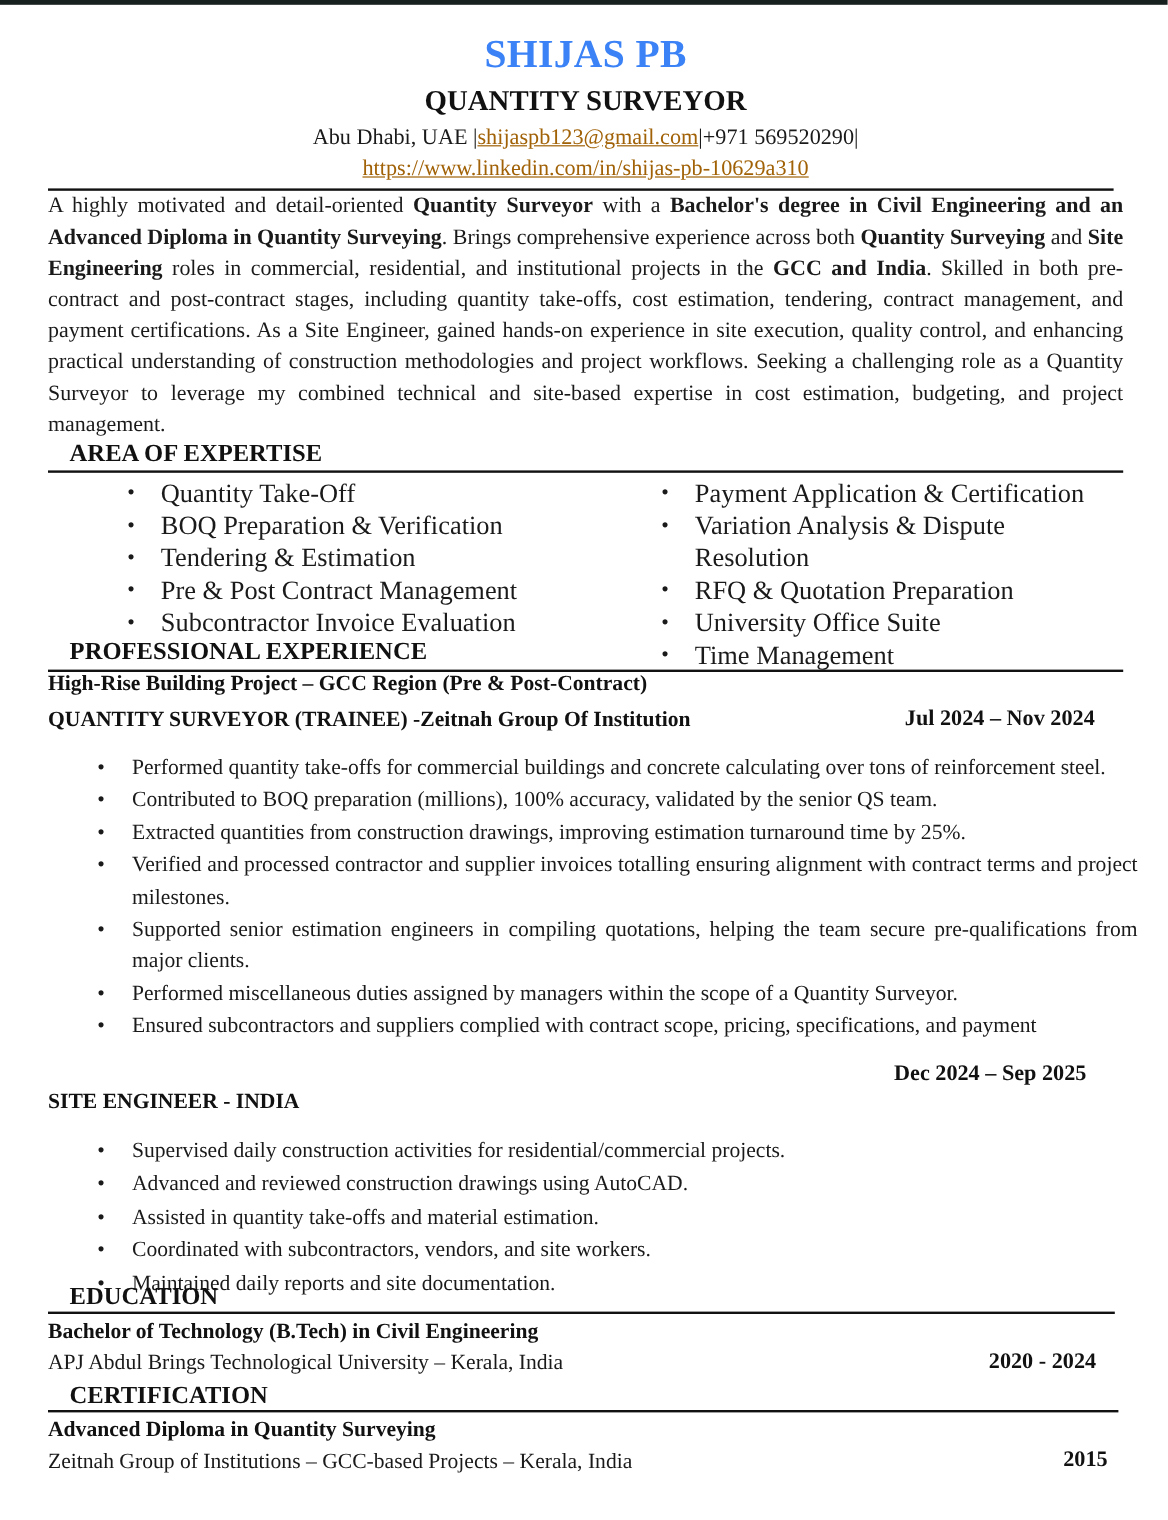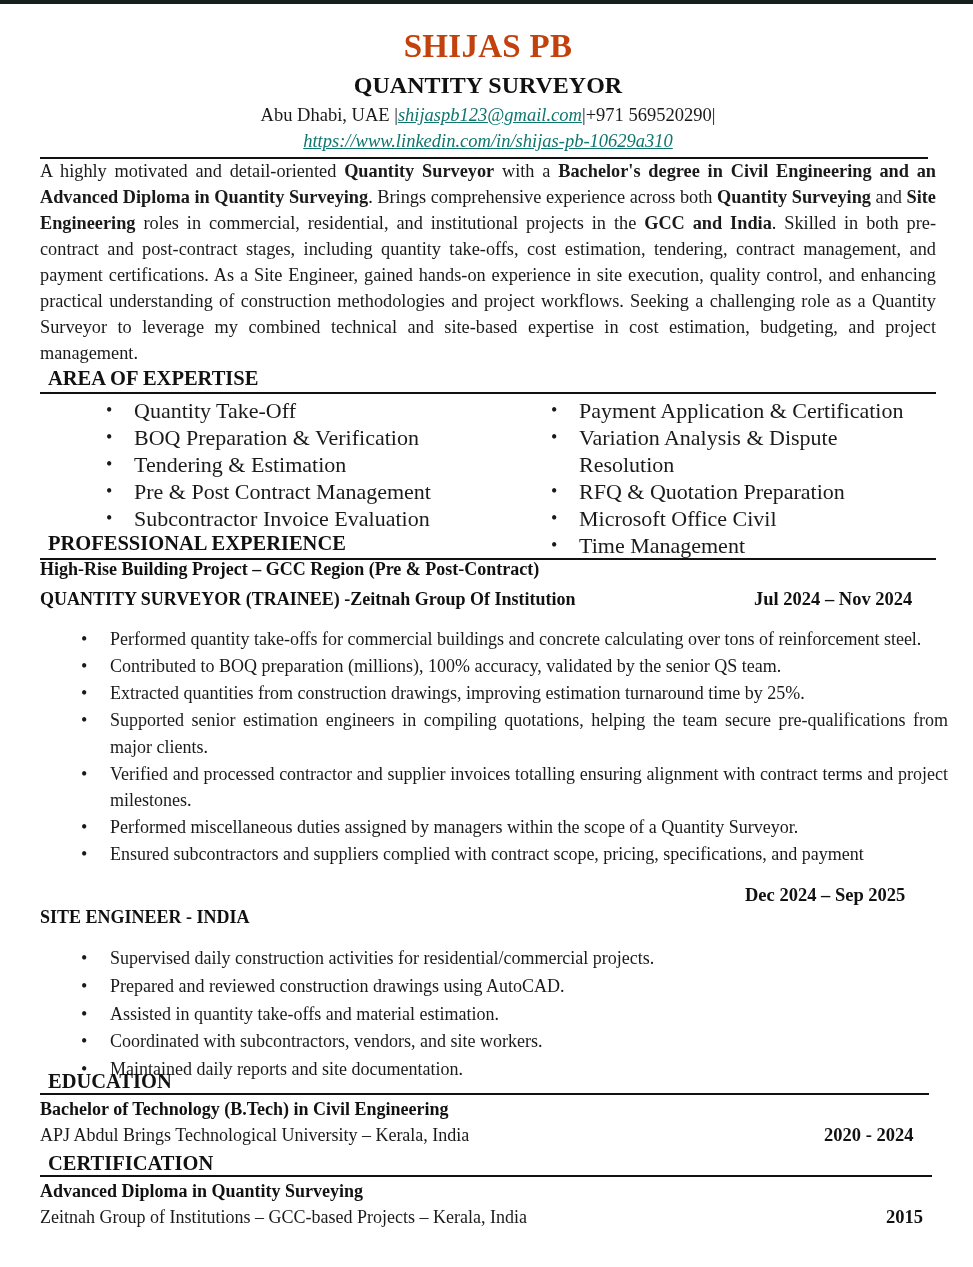--- a/index.html
+++ b/index.html
@@ -2,29 +2,29 @@
 <html><head>
 <meta charset="utf-8">
 <style>
   html, body { margin: 0; padding: 0; }
   body {
     width: 973px; height: 1267px; background: #ffffff; position: relative; overflow: hidden;
     font-family: "DejaVu Serif", "Liberation Serif", serif; color: #1a1a1a;
   }
   .topbar { position: absolute; left: 0; top: 0; width: 973px; height: 4px; background: #18201f; }
   .page { position: absolute; left: 40px; top: 0; width: 896px; }
-  .name { position: absolute; left: 0; width: 896px; top: 28px; text-align: center; font-family: "Liberation Serif", serif; font-weight: bold; font-size: 33px; letter-spacing: 0.3px; color: #c2410c; }
+  .name { position: absolute; left: 0; width: 896px; top: 28px; text-align: center; font-family: "Liberation Serif", serif; font-weight: bold; font-size: 33px; letter-spacing: 0.3px; color: #3b82f6; }
   .role { position: absolute; left: 0; width: 896px; top: 72px; text-align: center; font-family: "Liberation Serif", serif; font-weight: bold; font-size: 24px; color: #111; }
   .contact { position: absolute; left: 0; width: 896px; top: 105px; text-align: center; font-family: "Liberation Serif", serif; font-size: 18.5px; }
-  .contact a, .linkedin a { color: #0f766e; text-decoration: underline; font-style: italic; }
+  .contact a, .linkedin a { color: #a16207; text-decoration: underline; }
   .linkedin { position: absolute; left: 0; width: 896px; top: 131px; text-align: center; font-family: "Liberation Serif", serif; font-size: 18.5px; }
   .rule { position: absolute; height: 2px; background: #111; }
   .summary { position: absolute; left: 0; top: 158px; width: 896px; font-family: "Liberation Serif", serif; font-size: 18.3px; line-height: 26px; text-align: justify; }
   .summary b { font-weight: bold; }
-  .section-title { position: absolute; left: 8px; font-family: "Liberation Serif", serif; font-weight: bold; font-size: 20.5px; color: #111; }
+  .section-title { position: absolute; left: 18px; font-family: "Liberation Serif", serif; font-weight: bold; font-size: 20.5px; color: #111; }
   .exp-list { position: absolute; top: 397px; font-family: "Liberation Serif", serif; font-size: 22px; line-height: 27px; margin: 0; padding: 0; list-style: none; }
   .exp-list li { position: relative; padding-left: 28px; }
   .exp-list li::before { content: "\2022"; position: absolute; left: 0; top: 0; font-size: 18px; }
   .sub-bold { position: absolute; left: 0; font-family: "Liberation Serif", serif; font-weight: bold; font-size: 18px; color: #111; }
   .date-right { position: absolute; font-family: "Liberation Serif", serif; font-weight: bold; font-size: 18.5px; color: #111; }
   .bullets { position: absolute; left: 0; width: 896px; margin: 12px; padding: 0; list-style: none; font-family: "Liberation Serif", serif; font-size: 18px; line-height: 26.5px; }
   .bullets li { position: relative; padding-left: 58px; text-align: justify; margin-bottom: 0.5px; }
   .bullets li::before { content: "\2022"; position: absolute; left: 29px; top: 0; }
   .edu-line { position: absolute; left: 0; width: 896px; font-family: "Liberation Serif", serif; font-size: 18px; }
 </style>
@@ -52,45 +52,45 @@
       <li>Quantity Take-Off</li>
       <li>BOQ Preparation &amp; Verification</li>
       <li>Tendering &amp; Estimation</li>
       <li>Pre &amp; Post Contract Management</li>
       <li>Subcontractor Invoice Evaluation</li>
     </ul>
   <ul class="exp-list" id="exp-right" style="left:511px;">
       <li>Payment Application &amp; Certification</li>
       <li>Variation Analysis &amp; Dispute Resolution</li>
       <li>RFQ &amp; Quotation Preparation</li>
-      <li>Microsoft Office Civil</li>
+      <li>University Office Suite</li>
       <li>Time Management</li>
     </ul>
 
   <div class="section-title" style="top:532px;">PROFESSIONAL EXPERIENCE</div>
   <div class="rule" style="left:0; top:558px; width:896px;"></div>
 
   <div class="sub-bold" style="top:543px;margin-top:16px;">High-Rise Building Project – GCC Region (Pre &amp; Post-Contract)</div>
   <div class="sub-bold" style="top:589px;">QUANTITY SURVEYOR (TRAINEE) -Zeitnah Group Of Institution</div>
   <div class="date-right" style="top:589px; left:714px;">Jul 2024 – Nov 2024</div>
   <ul class="bullets" id="job0" style="top:614px;">
       <li>Performed quantity take-offs for commercial buildings and concrete calculating over tons of reinforcement steel.</li>
       <li>Contributed to BOQ preparation (millions), 100% accuracy, validated by the senior QS team.</li>
       <li>Extracted quantities from construction drawings, improving estimation turnaround time by 25%.</li>
+      <li>Verified and processed contractor and supplier invoices totalling ensuring alignment with contract terms and project milestones.</li>
       <li>Supported senior estimation engineers in compiling quotations, helping the team secure pre-qualifications from major clients.</li>
-      <li>Verified and processed contractor and supplier invoices totalling ensuring alignment with contract terms and project milestones.</li>
       <li>Performed miscellaneous duties assigned by managers within the scope of a Quantity Surveyor.</li>
       <li>Ensured subcontractors and suppliers complied with contract scope, pricing, specifications, and payment</li>
     </ul>
 
   <div class="sub-bold" style="top:907px;">SITE ENGINEER - INDIA</div>
   <div class="date-right" style="top:885px; left:705px;">Dec 2024 – Sep 2025</div>
   <ul class="bullets" id="job1" style="top:933px; line-height:27.3px;">
       <li>Supervised daily construction activities for residential/commercial projects.</li>
-      <li>Prepared and reviewed construction drawings using AutoCAD.</li>
+      <li>Advanced and reviewed construction drawings using AutoCAD.</li>
       <li>Assisted in quantity take-offs and material estimation.</li>
       <li>Coordinated with subcontractors, vendors, and site workers.</li>
       <li>Maintained daily reports and site documentation.</li>
     </ul>
 
   <div class="section-title" style="top:1070px;">EDUCATION</div>
   <div class="rule" style="left:0; top:1093px; width:889px;"></div>
   <div class="sub-bold" style="top:1099px;">Bachelor of Technology (B.Tech) in Civil Engineering</div>
   <div class="edu-line" style="top:1125px;">APJ Abdul Brings Technological University – Kerala, India</div>
   <div class="date-right" style="top:1125px; left:784px;">2020 -  2024</div>

